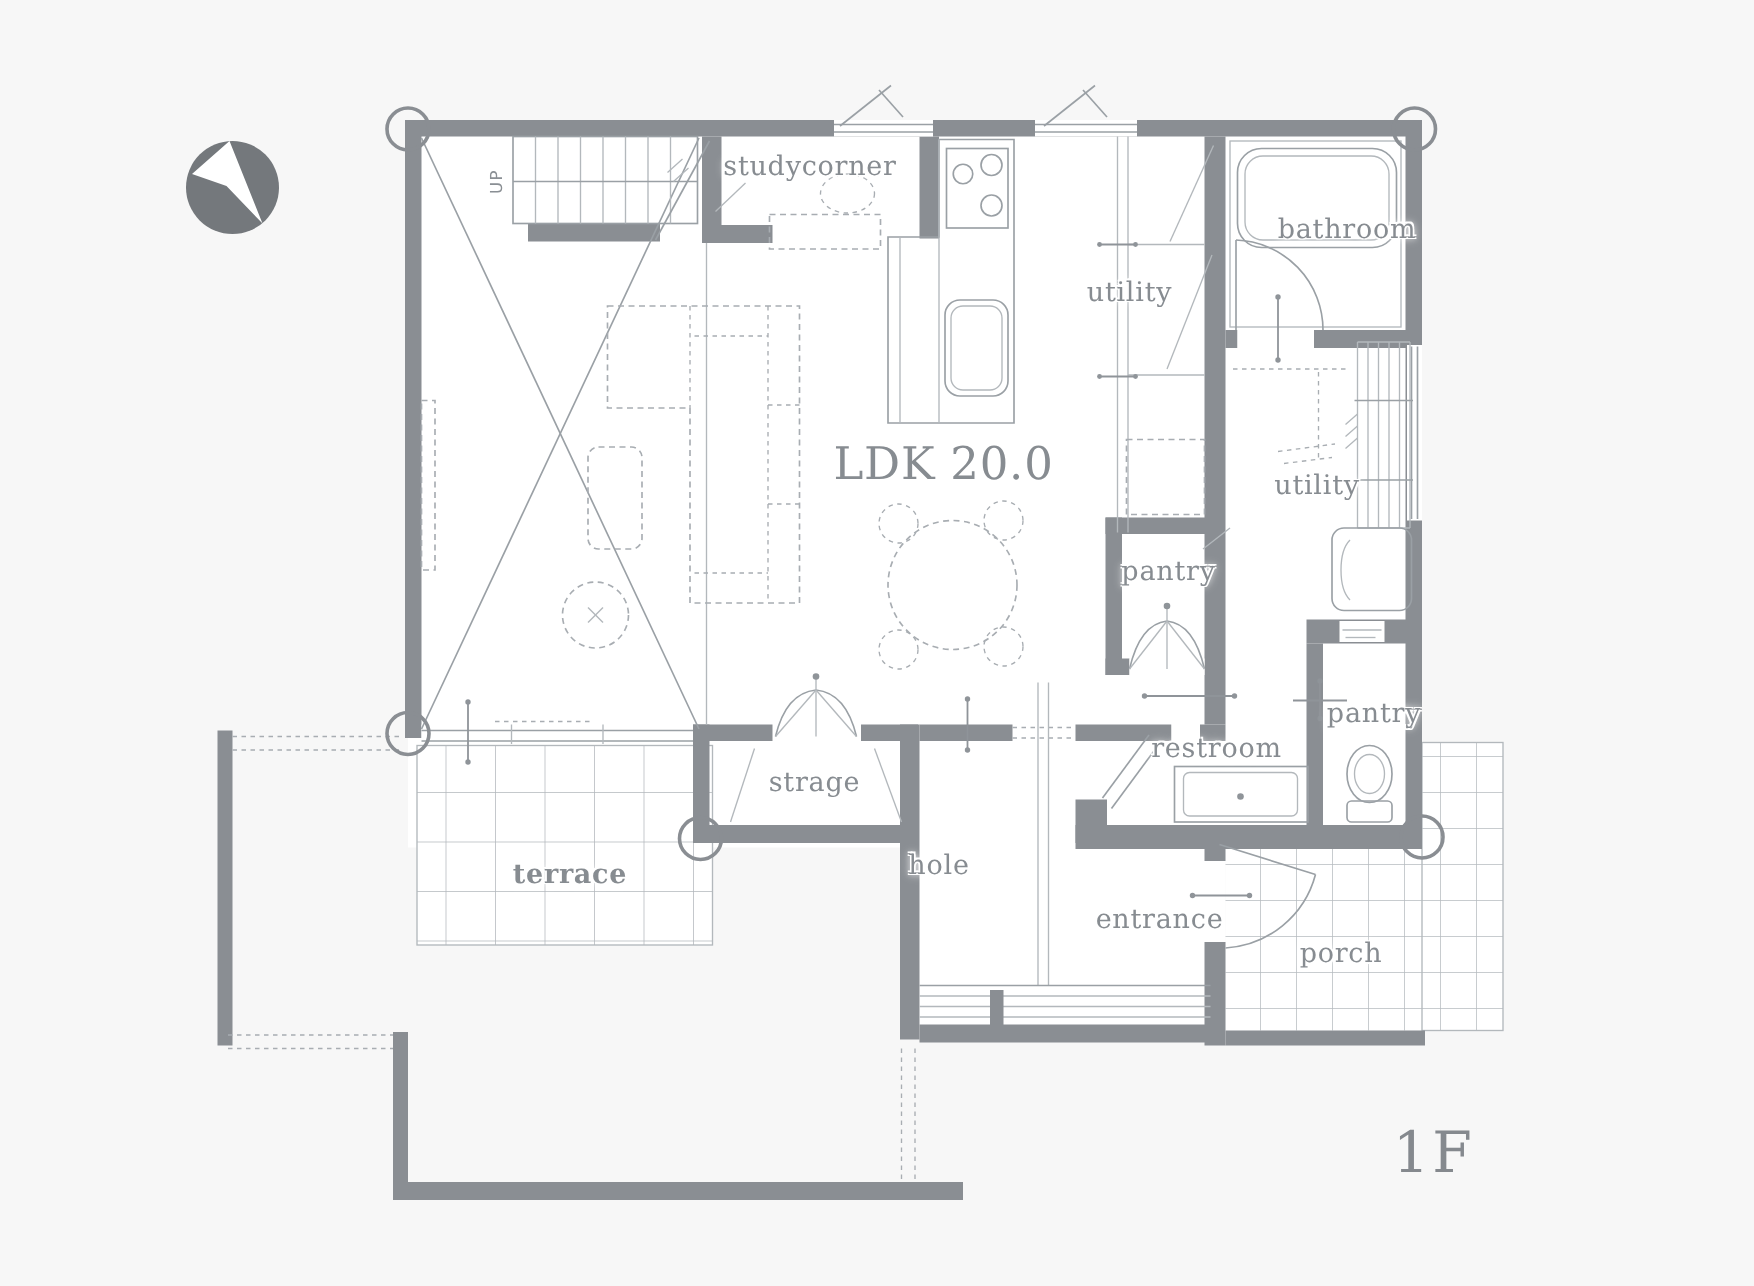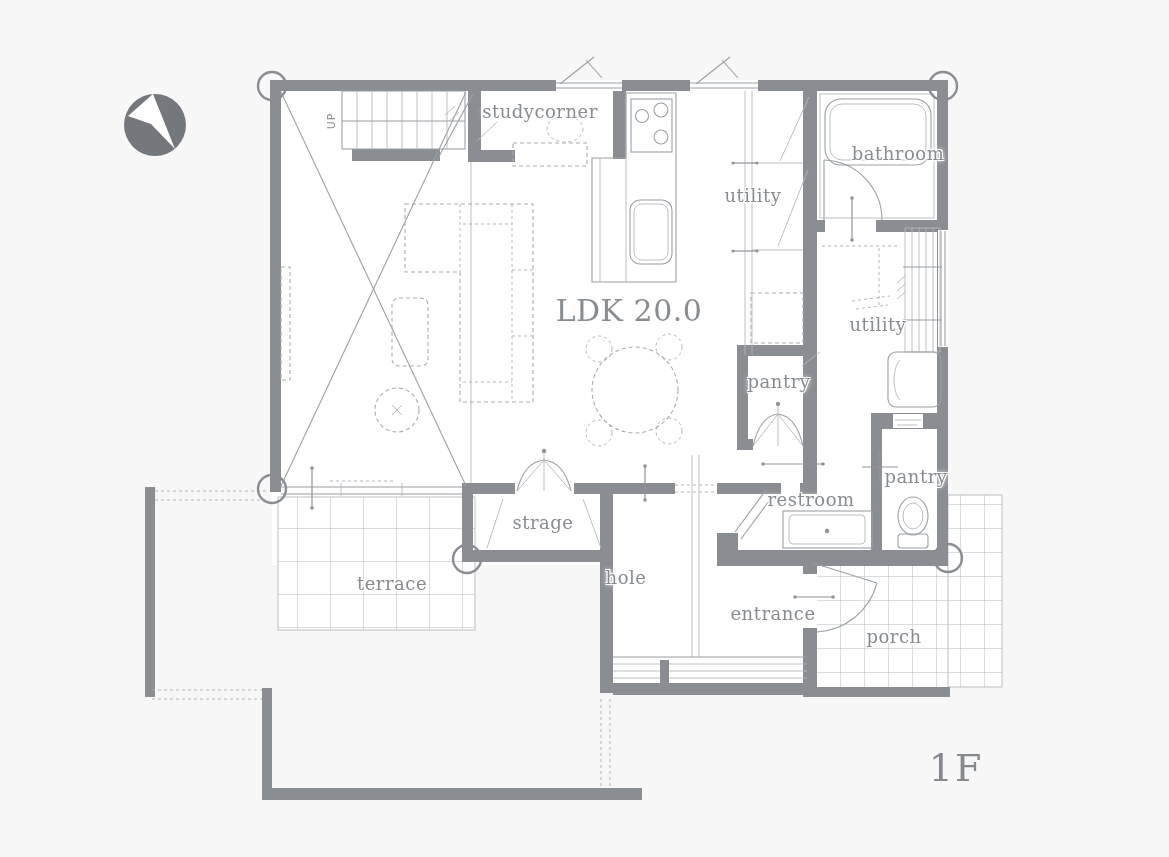--- a/index.html
+++ b/index.html
@@ -323,18 +323,18 @@
   <div class="room-label" style="left:753px;top:195px;">utility</div>
   <div class="room-label big" style="left:629px;top:310px;">LDK 20.0</div>
   <div class="room-label" style="left:878px;top:324px;">utility</div>
   <div class="room-label" style="left:779px;top:381px;">pantry</div>
   <div class="room-label" style="left:916px;top:476px;">pantry</div>
   <div class="room-label" style="left:811px;top:499px;">restroom</div>
   <div class="room-label" style="left:543px;top:522px;">strage</div>
   <div class="room-label" style="left:626px;top:577px;">hole</div>
   <div class="room-label" style="left:753px;top:613px;padding-left:40px;">entrance</div>
   <div class="room-label" style="left:894px;top:636px;">porch</div>
-  <div class="room-label" style="left:392px;top:583px;">terrace</div>
+  <div class="room-label" style="left:380px;top:583px;font-weight:bold;">terrace</div>
 
   <div class="up-label" style="left:331px;top:121px;">UP</div>
   <div class="floor-label" style="left:928px;top:768px;">1F</div>
 
 </div>
 
 </body></html>

